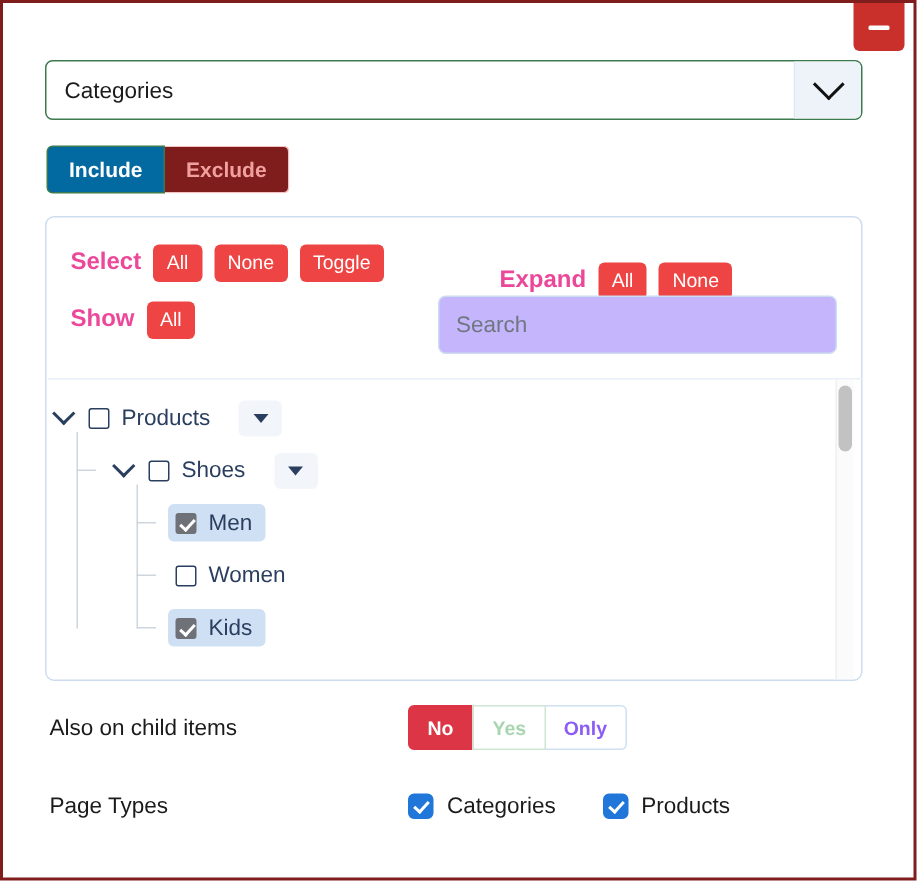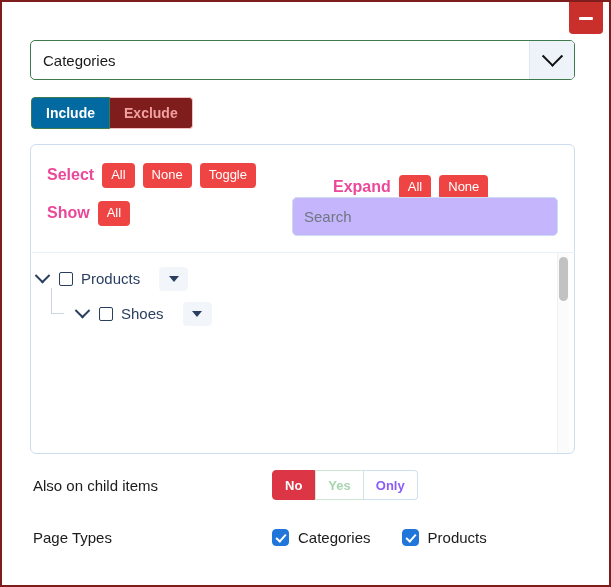--- a/index.html
+++ b/index.html
@@ -486,20 +486,46 @@
                     <span class="chev-glyph"></span>
                   </button>
                   <div class="node-label-box">
                     <span class="cb"></span>
                     <span class="node-label">Shoes</span>
                   </div>
                   <button class="node-menu-btn">
                     <span class="tri-down"></span>
                   </button>
                 </div>
+                <div class="node-children">
+                  <div class="tree-node">
+                    <div class="node-row">
+                      <div class="node-label-box selected">
+                        <span class="cb checked"></span>
+                        <span class="node-label">Men</span>
+                      </div>
+                    </div>
+                  </div>
+                  <div class="tree-node">
+                    <div class="node-row">
+                      <div class="node-label-box">
+                        <span class="cb"></span>
+                        <span class="node-label">Women</span>
+                      </div>
+                    </div>
+                  </div>
+                  <div class="tree-node">
+                    <div class="node-row">
+                      <div class="node-label-box selected">
+                        <span class="cb checked"></span>
+                        <span class="node-label">Kids</span>
+                      </div>
+                    </div>
+                  </div>
+                </div>
               </div>
             </div>
           </div>
         </div>
       <div class="tree-scrollbar">
         <div class="thumb"></div>
       </div>
     </div>
 
   </div>

